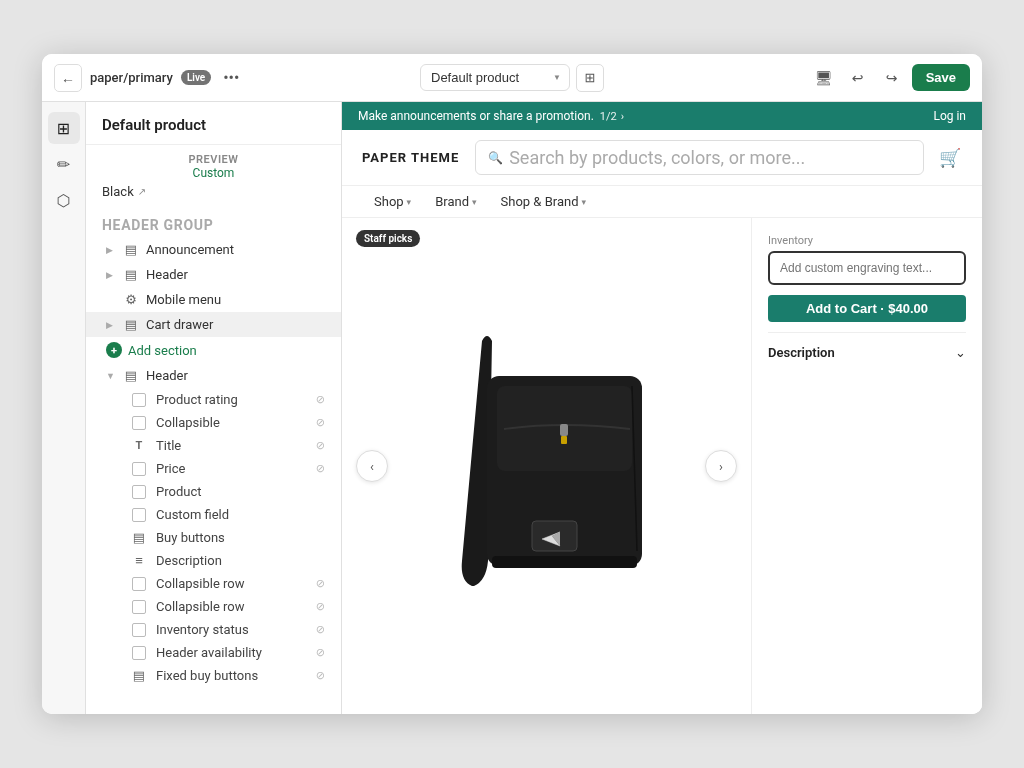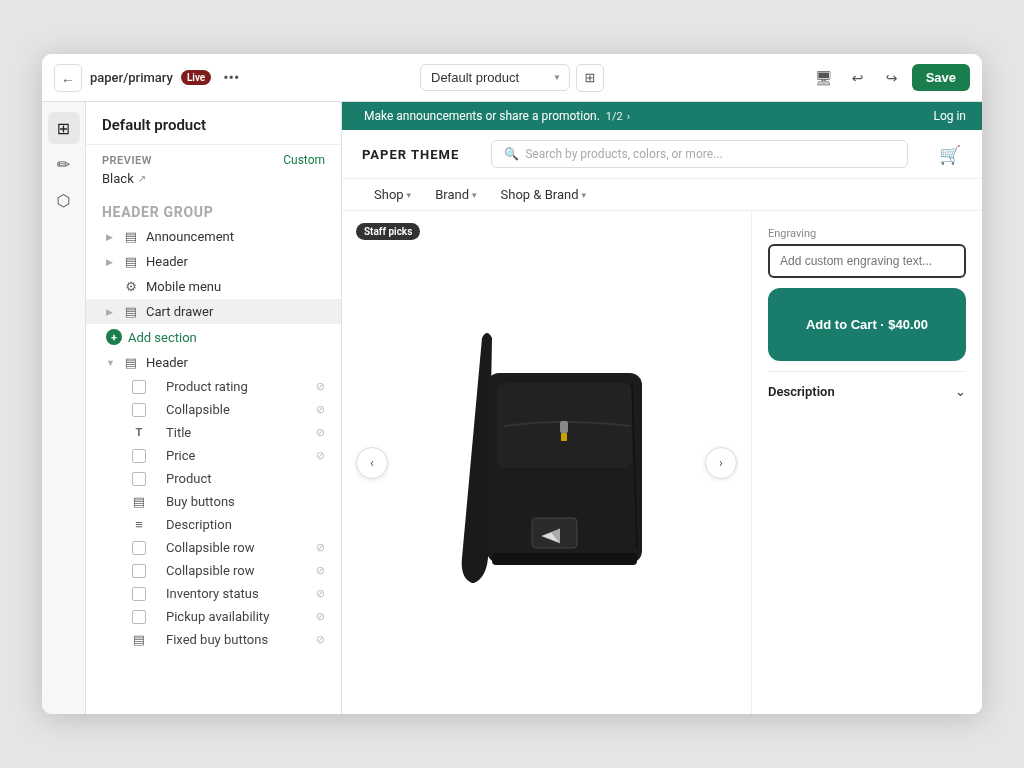--- a/index.html
+++ b/index.html
@@ -49,21 +49,21 @@
       cursor: pointer;
       color: #555;
       font-size: 14px;
     }
     .breadcrumb-title {
       font-size: 13px;
       font-weight: 500;
       color: #333;
     }
     .live-badge {
-      background: #7f1d1d;
+      background: #737373;
       color: #fff;
       font-size: 10px;
       font-weight: 600;
       padding: 2px 6px;
       border-radius: 10px;
     }
     .dots-btn {
       color: #555;
       font-size: 16px;
       cursor: pointer;
@@ -181,20 +181,21 @@
     .panel-title {
       font-size: 15px;
       font-weight: 600;
       color: #222;
     }
     .preview-row {
       display: flex;
       align-items: center;
       justify-content: space-between;
       padding: 8px 16px 4px;
+      flex-direction: column;
     }
     .preview-label {
       font-size: 11px;
       font-weight: 600;
       color: #888;
       text-transform: uppercase;
       letter-spacing: 0.5px;
     }
     .change-link {
       font-size: 12px;
@@ -263,21 +264,21 @@
       border-radius: 50%;
       display: flex; align-items: center; justify-content: center;
       font-size: 11px;
       font-weight: 700;
     }
     .tree-sub-item {
       display: flex;
       align-items: center;
       padding: 4px 16px 4px 46px;
       cursor: pointer;
-      gap: 20px;
+      gap: 10px;
       font-size: 13px;
       color: #444;
     }
     .tree-sub-item .item-icon {
       font-size: 11px;
       color: #bbb;
       width: 14px;
       height: 14px;
       border: 1.5px solid #bbb;
       border-radius: 2px;
@@ -311,36 +312,35 @@
       font-size: 12px;
       padding: 7px 16px;
       display: flex;
       align-items: center;
       justify-content: space-between;
     }
     .store-announcement .ann-text {
       display: flex;
       align-items: center;
       gap: 6px;
-      margin-left: 6px;
     }
     .store-announcement .page-indicator {
       font-size: 11px;
       opacity: 0.9;
       display: flex;
       align-items: center;
       gap: 4px;
     }
     .store-header {
       background: #fff;
       border-bottom: 1px solid #eee;
       padding: 10px 20px;
       display: flex;
       align-items: center;
-      gap: 32px;
+      gap: 16px;
       justify-content: space-between;
     }
     .store-brand {
       font-size: 13px;
       font-weight: 700;
       color: #222;
       letter-spacing: 1px;
       text-transform: uppercase;
     }
     .store-search {
@@ -444,22 +444,22 @@
       padding: 8px 10px;
       font-size: 12px;
       color: #aaa;
       margin-bottom: 10px;
     }
     .add-to-cart-btn {
       width: 100%;
       background: #1a7d6c;
       color: #fff;
       border: none;
-      border-radius: 12px;
-      padding: 29px;
+      border-radius: 4px;
+      padding: 6px;
       font-size: 13px;
       font-weight: 600;
       cursor: pointer;
       margin-bottom: 10px;
     }
     .promo-text {
       font-size: 11px;
       color: #777;
       text-align: center;
       line-height: 1.4;
@@ -594,20 +594,24 @@
       <div class="tree-sub-item">
         <span class="item-icon"></span>
         <span>Price</span>
         <span class="eye-icon">⊘</span>
       </div>
       <div class="tree-sub-item">
         <span class="item-icon"></span>
         <span>Product</span>
       </div>
       <div class="tree-sub-item">
+        <span class="item-icon"></span>
+        <span>Custom field</span>
+      </div>
+      <div class="tree-sub-item">
         <span class="item-icon" style="border:none;font-size:13px;color:#666;">▤</span>
         <span>Buy buttons</span>
       </div>
       <div class="tree-sub-item">
         <span class="item-icon" style="border:none;font-size:13px;color:#666;">≡</span>
         <span>Description</span>
       </div>
       <div class="tree-sub-item">
         <span class="item-icon"></span>
         <span>Collapsible row</span>
@@ -618,21 +622,21 @@
         <span>Collapsible row</span>
         <span class="eye-icon">⊘</span>
       </div>
       <div class="tree-sub-item">
         <span class="item-icon"></span>
         <span>Inventory status</span>
         <span class="eye-icon">⊘</span>
       </div>
       <div class="tree-sub-item">
         <span class="item-icon"></span>
-        <span>Pickup availability</span>
+        <span>Header availability</span>
         <span class="eye-icon">⊘</span>
       </div>
       <div class="tree-sub-item">
         <span class="item-icon" style="border:none;font-size:13px;color:#666;">▤</span>
         <span>Fixed buy buttons</span>
         <span class="eye-icon">⊘</span>
       </div>
     </div>
 
     <div class="preview-area">
@@ -646,21 +650,21 @@
               <span>›</span>
             </span>
           </div>
           <span style="font-size:12px;cursor:pointer;">Log in</span>
         </div>
 
         <div class="store-header">
           <span class="store-brand">PAPER THEME</span>
           <div class="store-search">
             <span class="store-search-icon">🔍</span>
-            <span style="font-size:12px;color:#aaa;">Search by products, colors, or more...</span>
+            <span style="font-size:18px;color:#aaa;">Search by products, colors, or more...</span>
           </div>
           <span class="store-cart-icon">🛒</span>
         </div>
 
         <div class="store-nav">
           <div class="store-nav-item">
             <span>Shop</span>
             <span class="chevron">▾</span>
           </div>
           <div class="store-nav-item">
@@ -702,21 +706,21 @@
               <path d="M120,215 L128,211 L128,225 Z" fill="#aaa"></path>
 
               <line x1="200" y1="65" x2="205" y2="230" stroke="#111" stroke-width="1.5"></line>
             </svg>
             <div class="nav-arrow right">
               <span>›</span>
             </div>
           </div>
 
           <div class="product-right">
-            <div class="engraving-label">Engraving</div>
+            <div class="engraving-label">Inventory</div>
             <input class="engraving-input" type="text" placeholder="Add custom engraving text..." style="">
             <button class="add-to-cart-btn">Add to Cart · $40.00</button>
             <div class="description-row">
               <span class="description-label">Description</span>
               <span class="description-chevron">⌄</span>
             </div>
           </div>
         </div>
       </div>
     </div>

